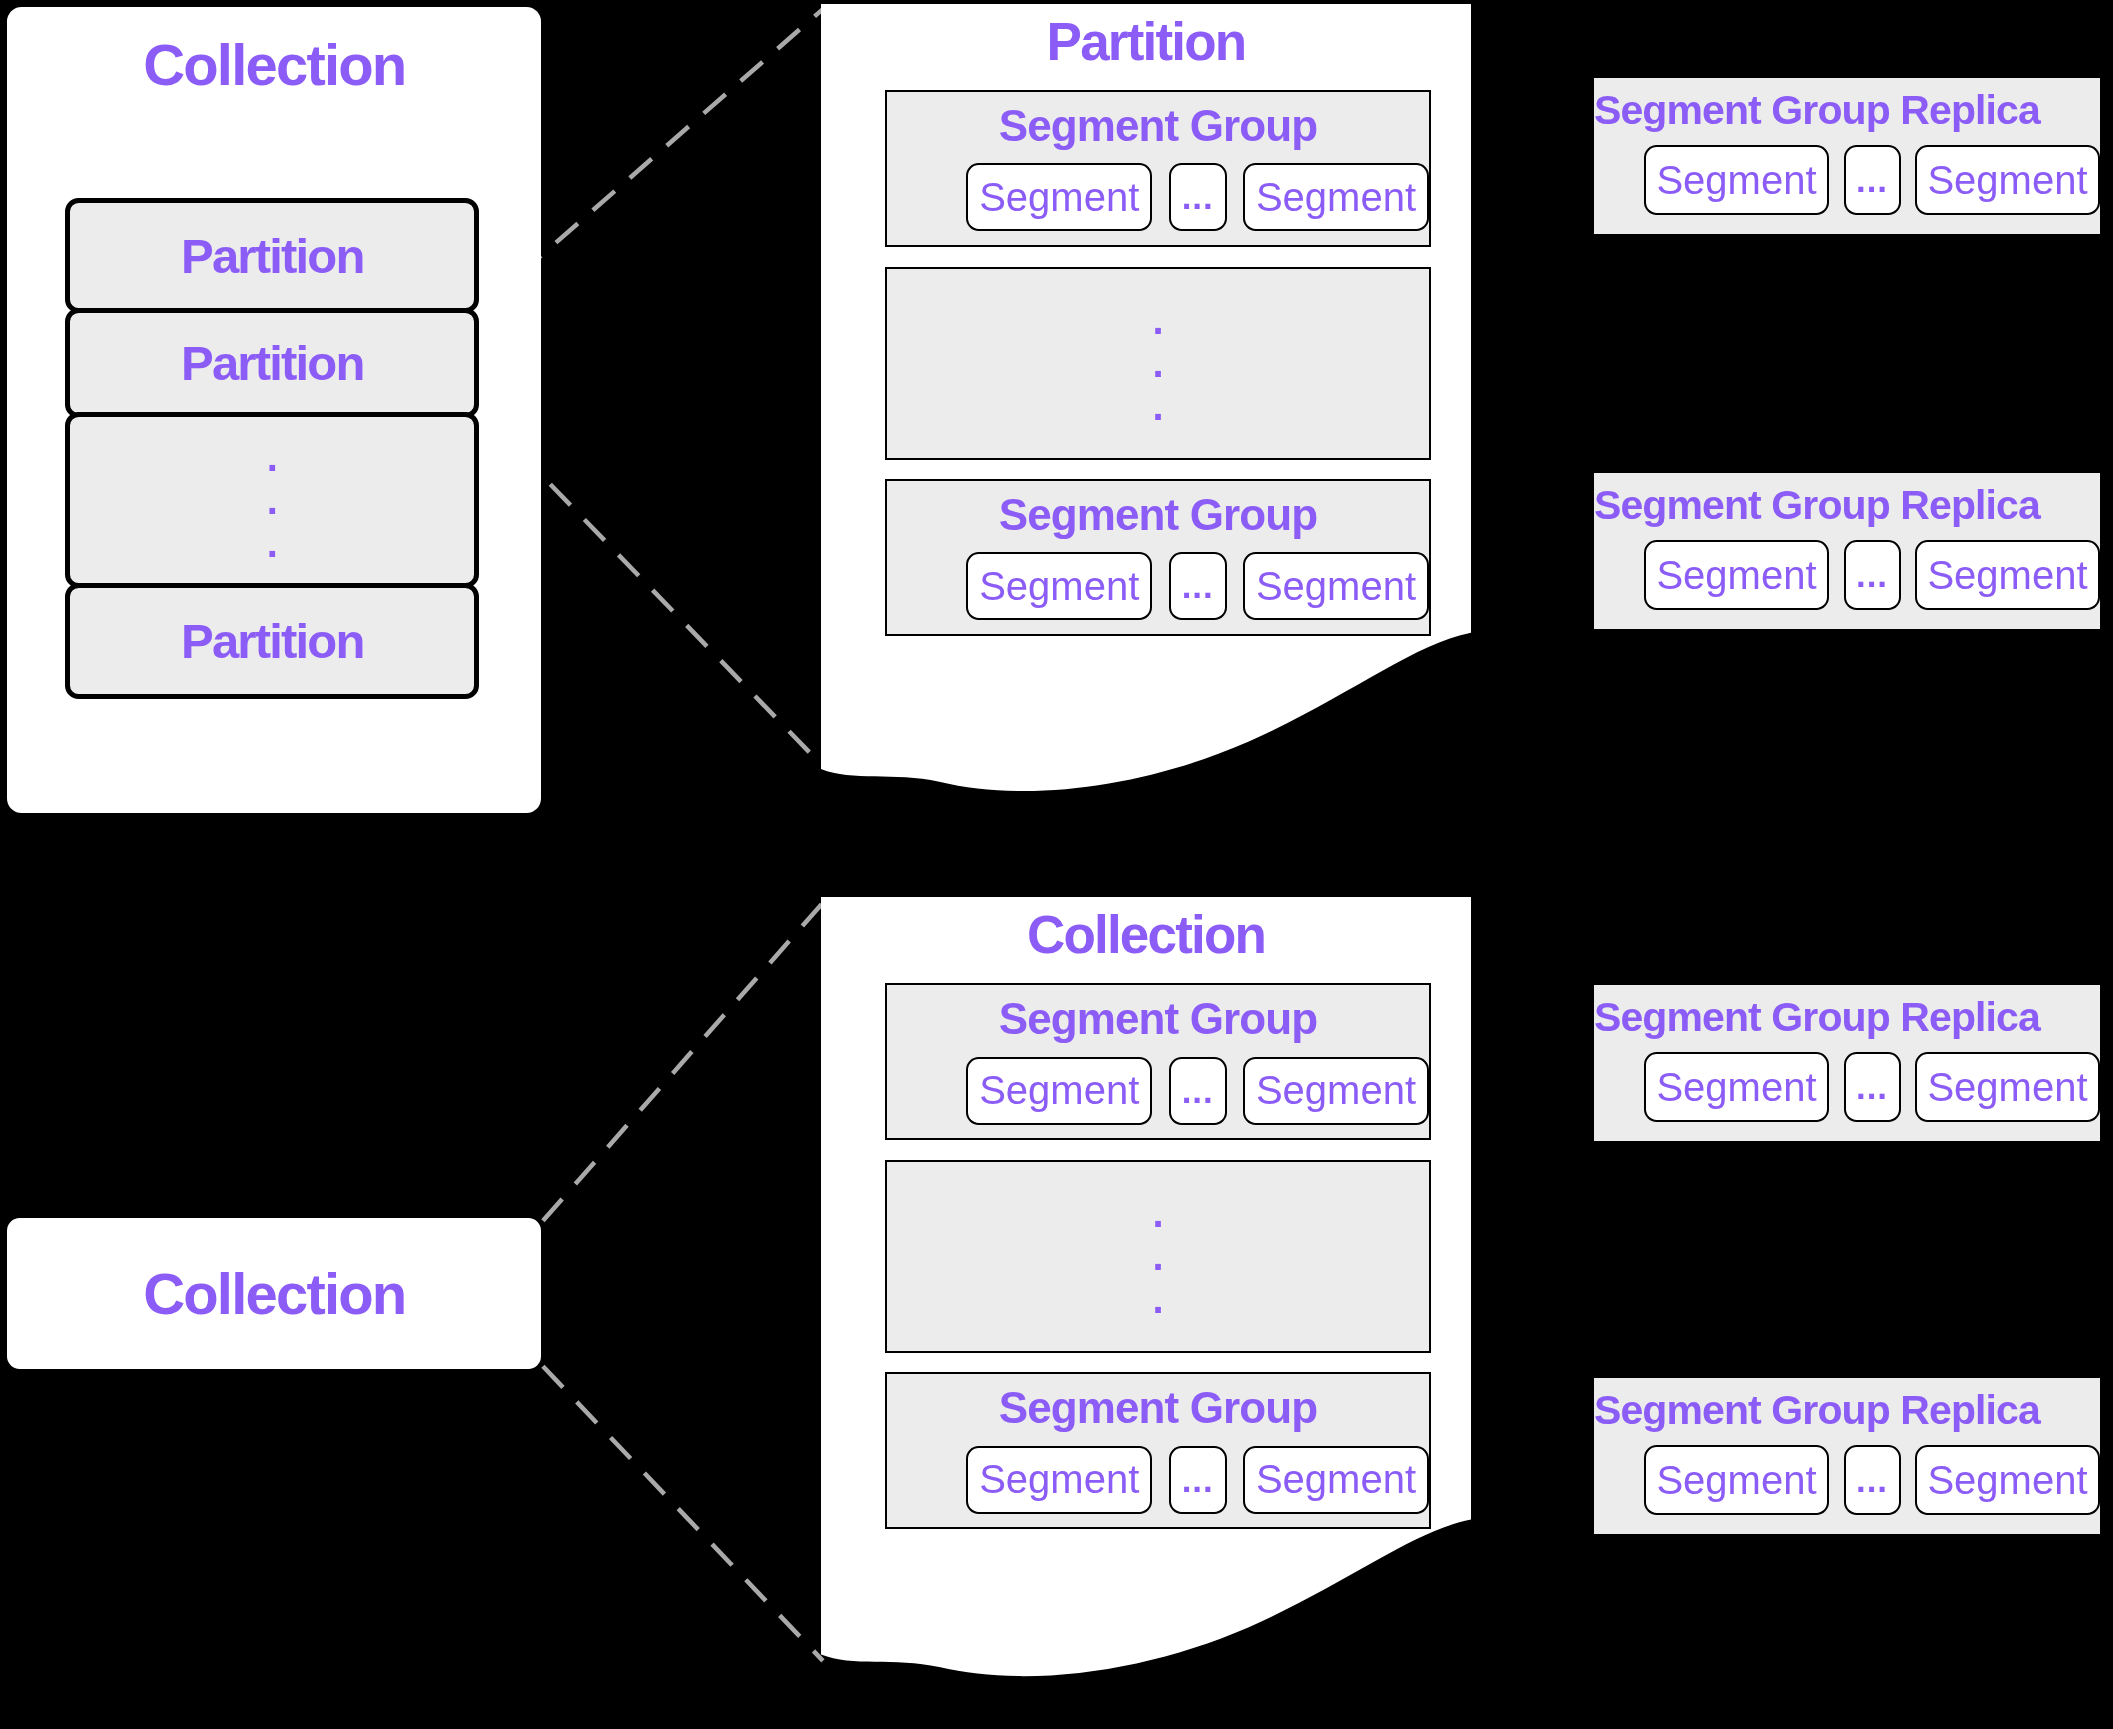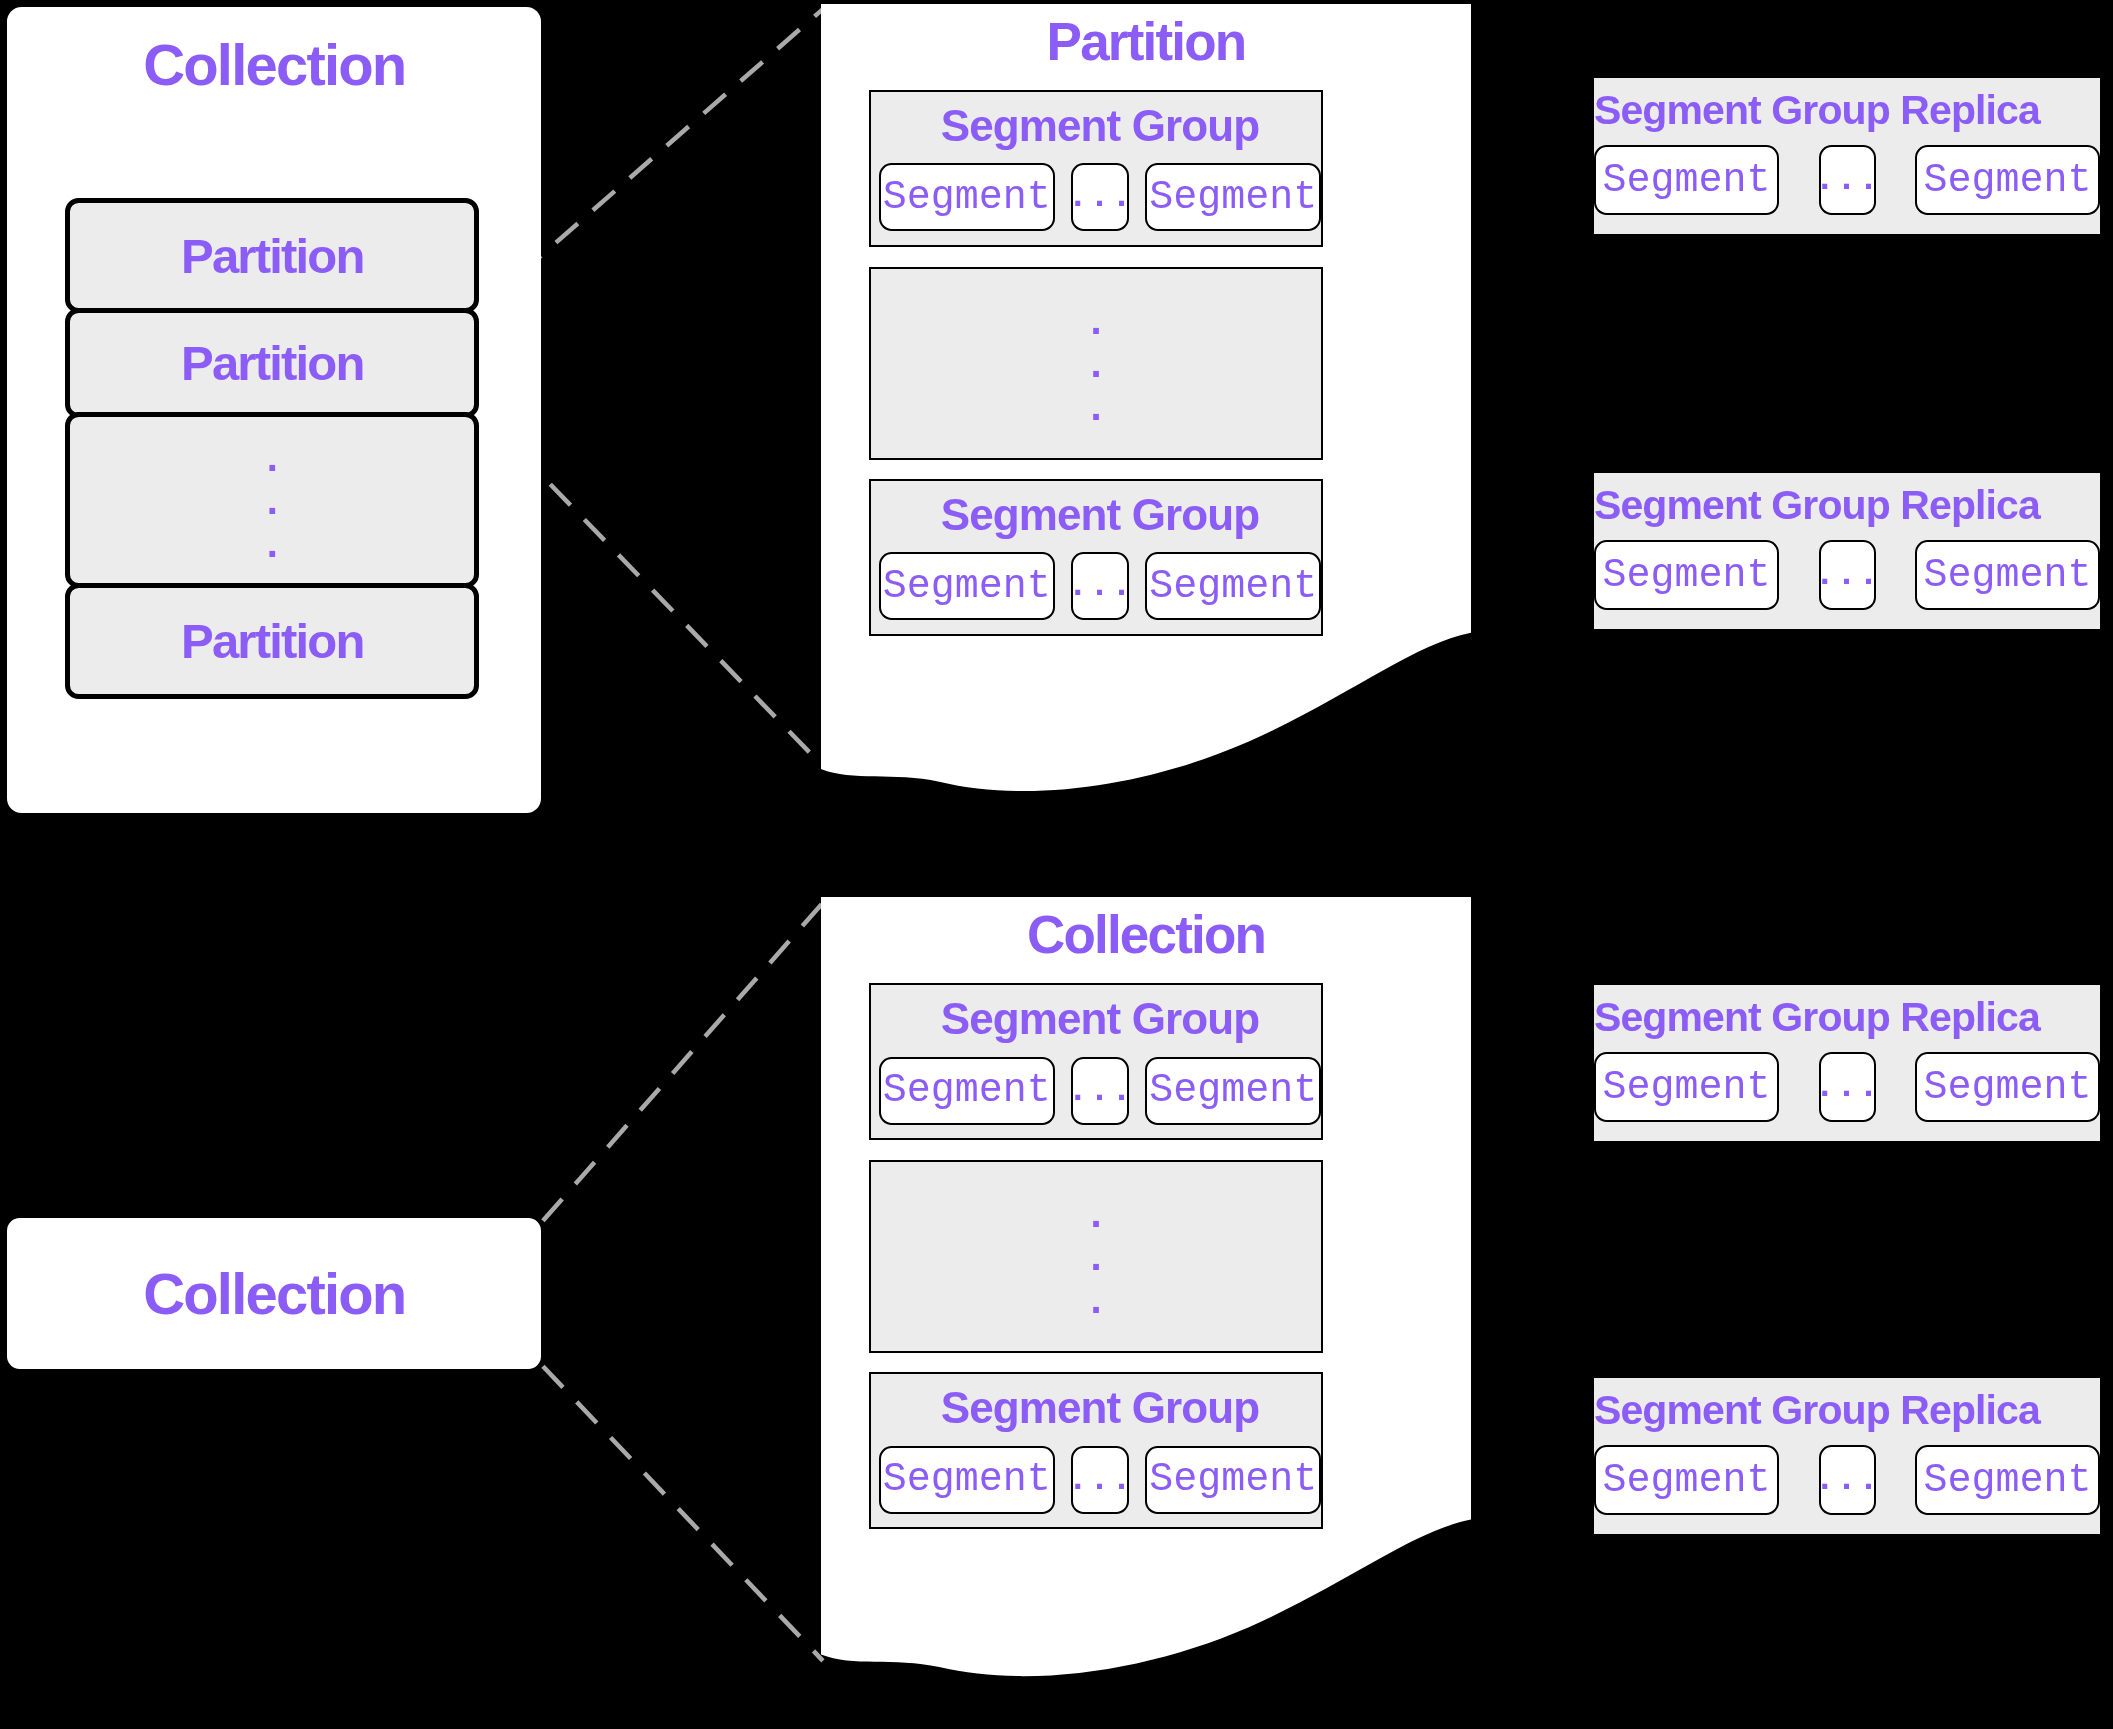--- a/index.html
+++ b/index.html
@@ -25,27 +25,27 @@
   .bar{display:flex;align-items:center;justify-content:center;}
   .bar-title{font-size:58px;font-weight:bold;letter-spacing:-1.8px;}
   
   .doc{position:absolute;z-index:2;}
   .doc .docshape{position:absolute;left:0;top:0;width:100%;height:100%;}
   .doc-title{
     position:absolute;left:0;right:0;top:7.3px;text-align:center;
     font-size:53px;font-weight:bold;letter-spacing:-1.8px;
   }
   .sg{
-    position:absolute;left:48px;width:454px;box-sizing:border-box;
-    background:#ececec;border:2.7px solid #000;padding-left:8px;
+    position:absolute;left:64px;width:546px;box-sizing:border-box;
+    background:#ececec;border:2.7px solid #000;
   }
   .sg-title{
     text-align:center;font-size:44px;font-weight:bold;letter-spacing:-0.9px;margin-top:9px;
   }
-  .segrow{display:flex;justify-content:space-between;gap:16.4px;margin-top:12.7px;font-family:Liberation Mono, monospace;}
+  .segrow{display:flex;justify-content:flex-end;gap:16.4px;margin-top:12.7px;}
   .segbox{
     box-sizing:border-box;background:#fff;border:2.7px solid #000;border-radius:12.7px;
     width:186px;height:68px;display:flex;align-items:center;justify-content:center;
     font-size:40px;font-weight:normal;
   }
   .segbox.hdots{width:58px;font-size:35px;font-weight:bold;letter-spacing:0.9px;}
   .vstack{
     position:absolute;left:0;right:0;top:0;bottom:0;
     display:flex;flex-direction:column;align-items:center;justify-content:center;
   }

